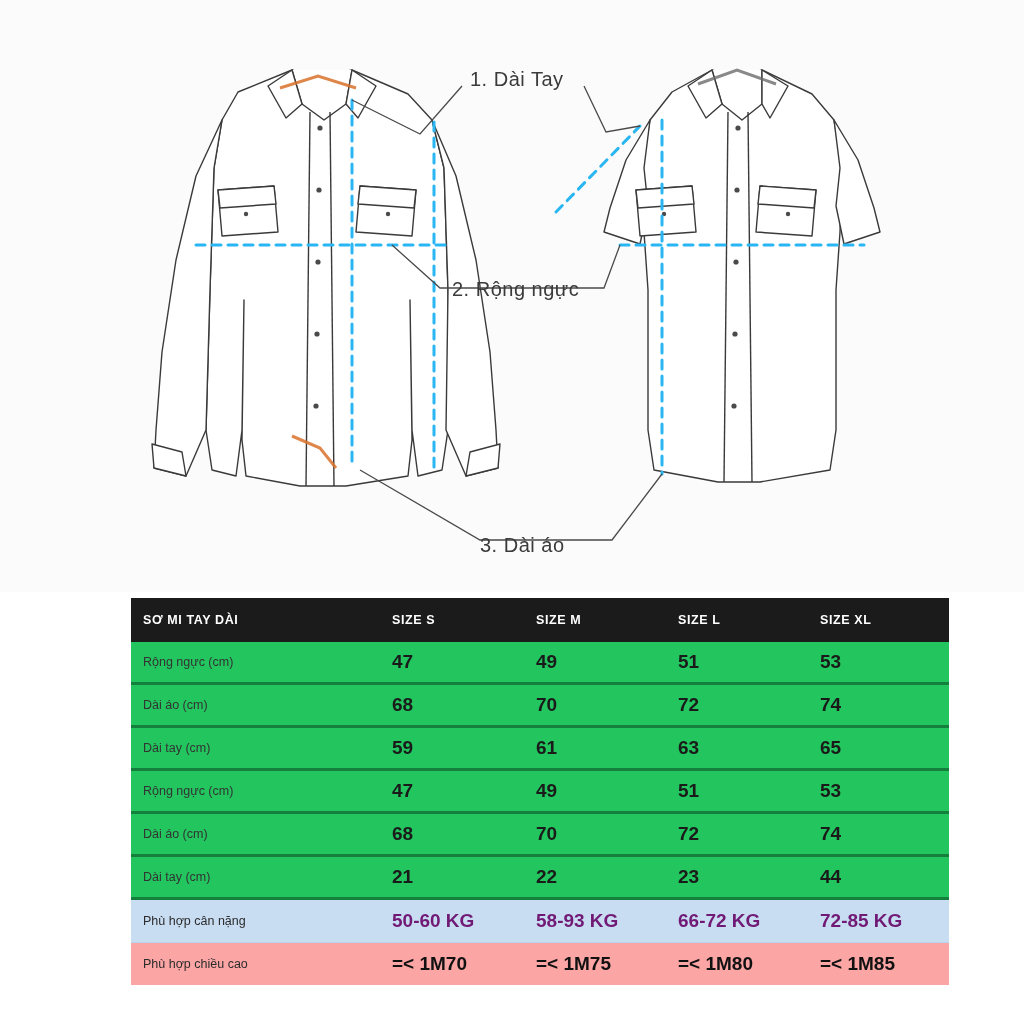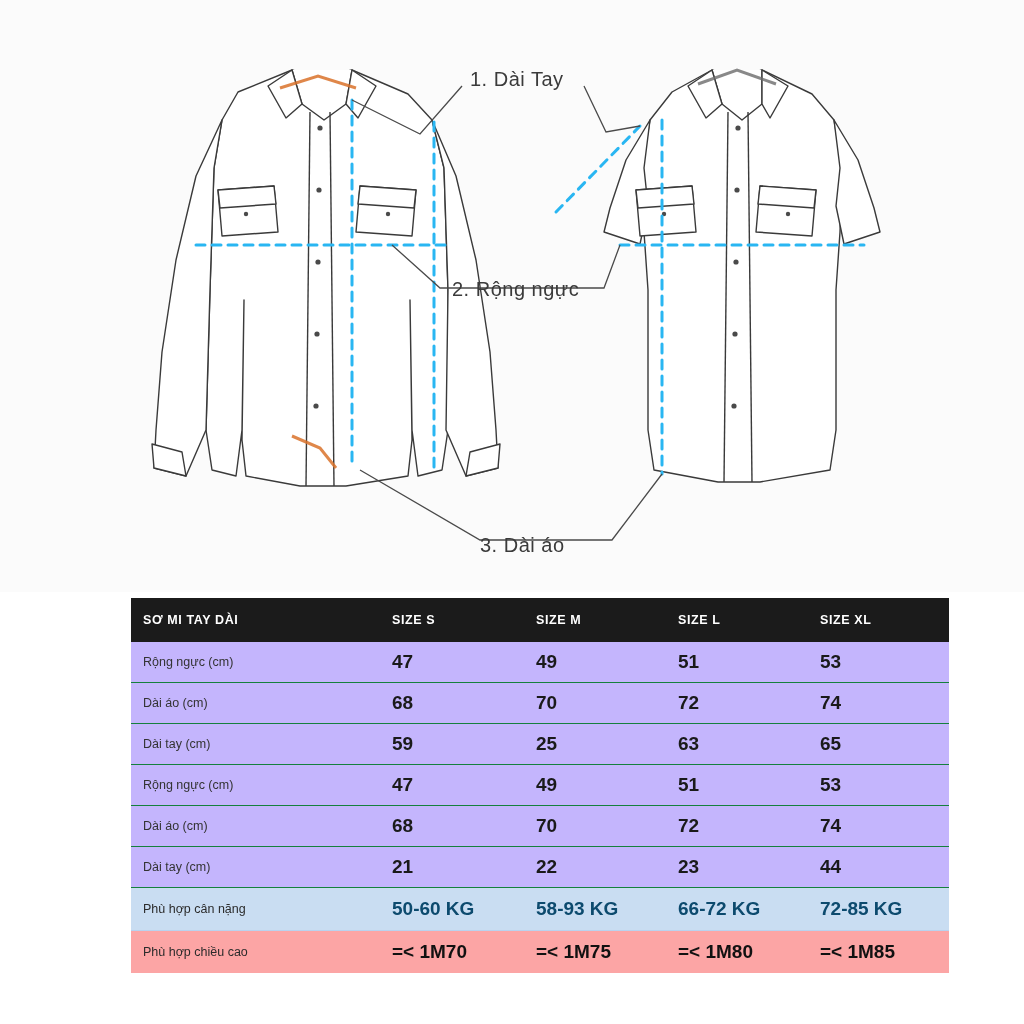--- a/index.html
+++ b/index.html
@@ -66,24 +66,24 @@
   tr.header-row td {
     background: #1b1b1b;
     color: #ffffff;
     height: 44px;
     font-size: 12.5px;
     font-weight: bold;
     letter-spacing: 0.6px;
     vertical-align: middle;
   }
   tr.data-row td {
-    background: #c4b5fd;
+    background: #22c55e;
     height: 40px;
     vertical-align: middle;
-    border-bottom: 1px solid #15803d;
+    border-bottom: 3px solid #15803d;
   }
   tr.data-row td.label {
     font-size: 12.5px;
     color: #333;
     font-weight: normal;
   }
   tr.data-row td.val {
     font-size: 19px;
     font-weight: bold;
     color: #1a1a1a;
@@ -94,21 +94,21 @@
     vertical-align: middle;
     border-bottom: 1px solid #b9d2ee;
   }
   tr.blue-row td.label {
     font-size: 12.5px;
     color: #2b2b2b;
   }
   tr.blue-row td.val {
     font-size: 19px;
     font-weight: bold;
-    color: #0c4a6e;
+    color: #701a75;
   }
   tr.teal-row td {
     background: #fca5a5;
     height: 42px;
     vertical-align: middle;
   }
   tr.teal-row td.label {
     font-size: 12.5px;
     color: #2b2b2b;
   }
@@ -262,21 +262,21 @@
         <tr class="data-row">
           <td class="c0 label">Dài áo (cm)</td>
           <td class="c1 val">68</td>
           <td class="c2 val">70</td>
           <td class="c3 val">72</td>
           <td class="c4 val">74</td>
         </tr>
         <tr class="data-row">
           <td class="c0 label">Dài tay (cm)</td>
           <td class="c1 val">59</td>
-          <td class="c2 val">25</td>
+          <td class="c2 val">61</td>
           <td class="c3 val">63</td>
           <td class="c4 val">65</td>
         </tr>
 
         <tr class="data-row">
           <td class="c0 label">Rộng ngực (cm)</td>
           <td class="c1 val">47</td>
           <td class="c2 val">49</td>
           <td class="c3 val">51</td>
           <td class="c4 val">53</td>

